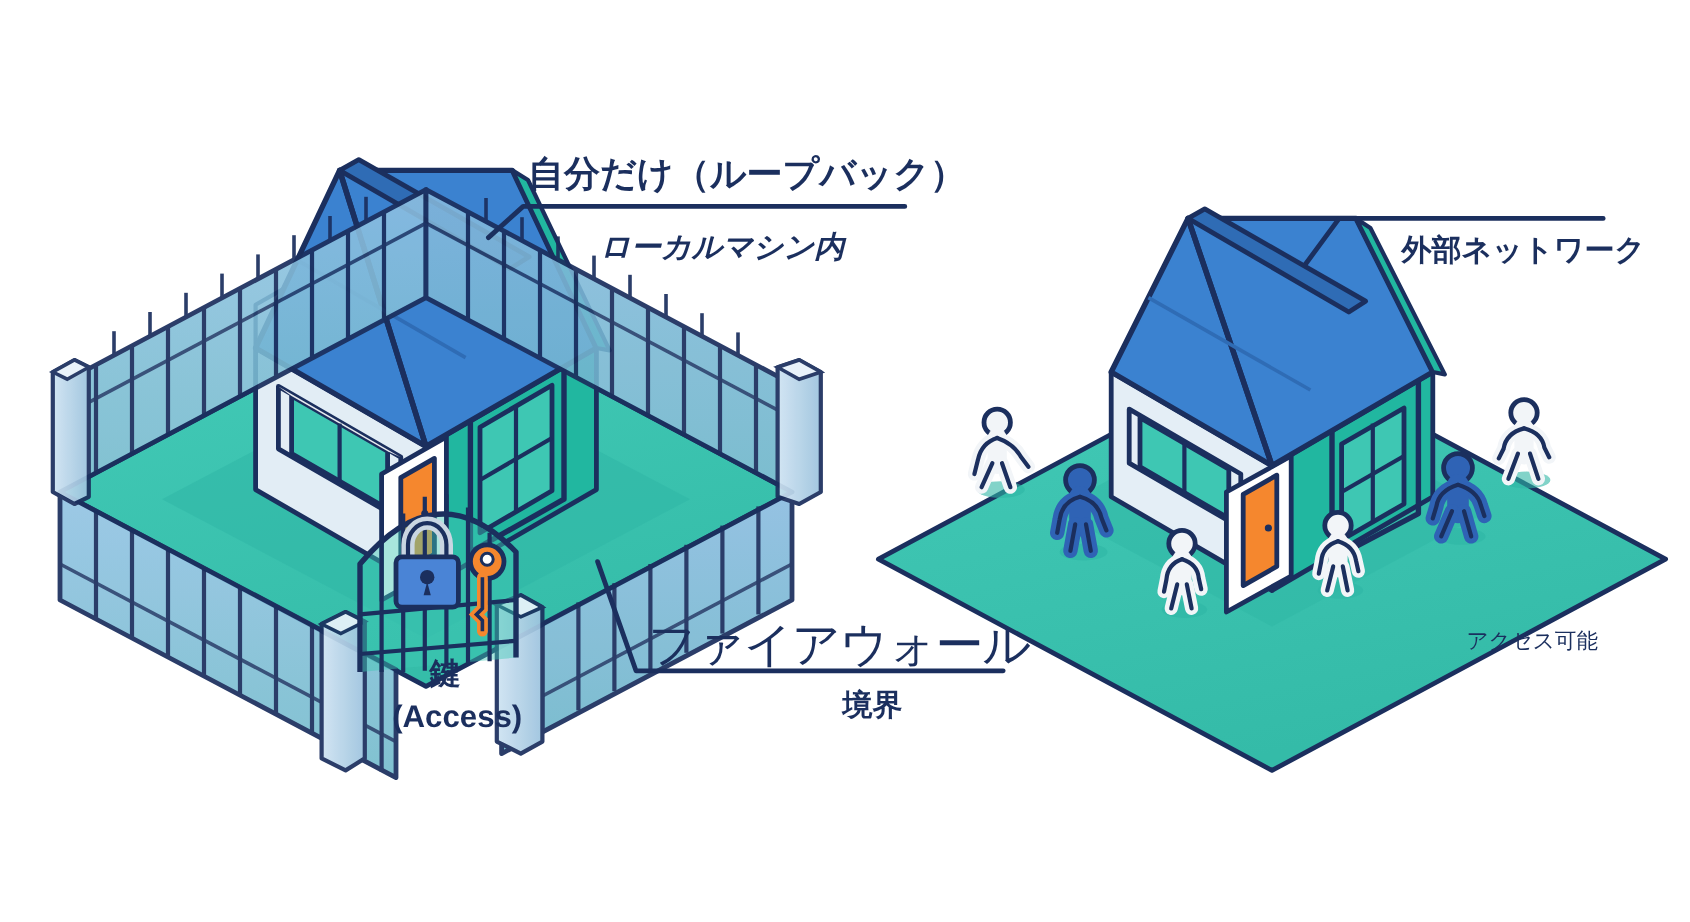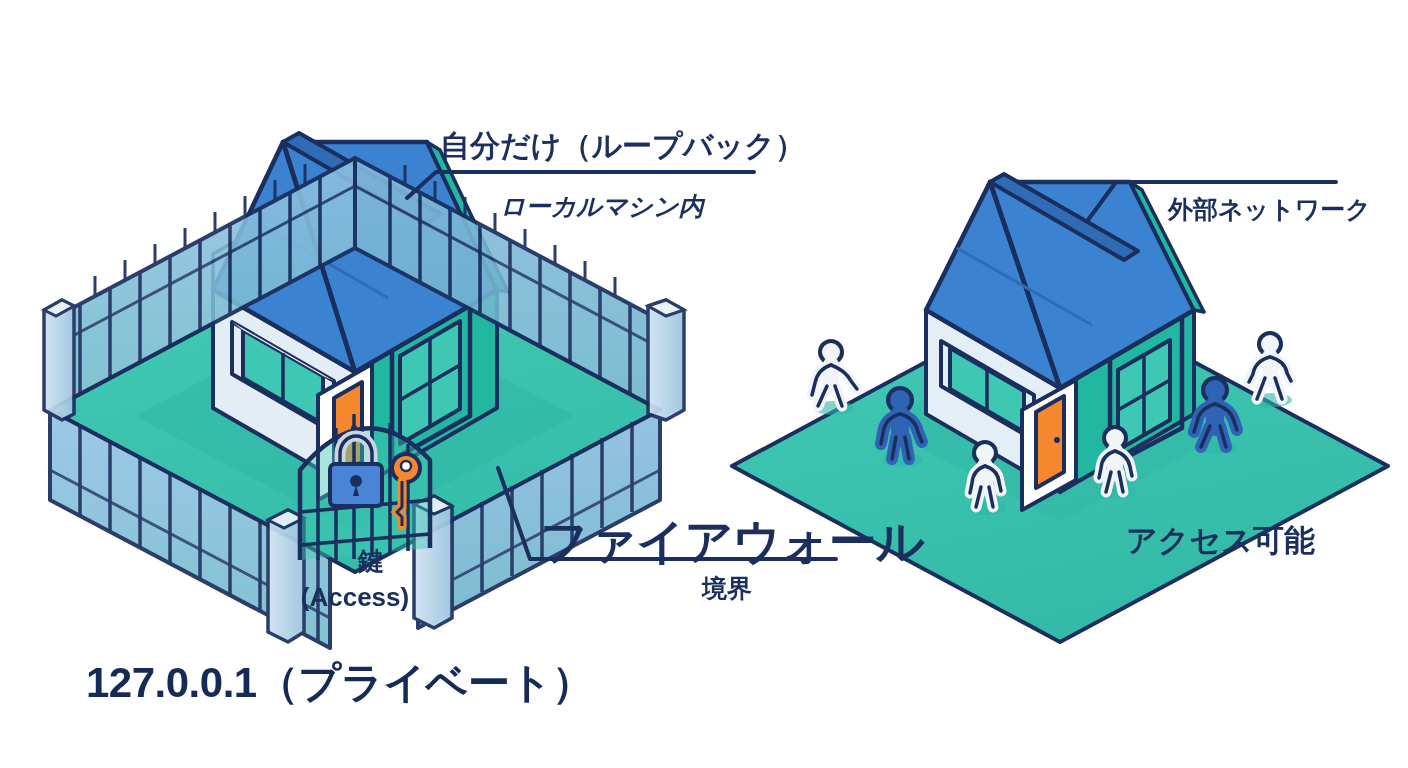--- a/index.html
+++ b/index.html
@@ -392,25 +392,24 @@
     </g>
 
     <g stroke="#1b2f5e" fill="none">
       <path d="M1088,220 L1116,182 L1336,182" stroke-width="4" stroke-linejoin="round" stroke-linecap="round"></path>
     </g>
   </svg>
 
   <div class="lbl callout-main" style="left:440px; top:131px;">自分だけ（ループバック）</div>
   <div class="lbl callout-sub" style="left:500px; top:194px;font-style:italic;">ローカルマシン内</div>
 
-  <div class="lbl" style="left:540px; top:518px; font-size:48px; font-weight:bold; letter-spacing:-1px;">ファイアウォール</div>
+  <div class="lbl" style="left:540px; top:518px; font-size:40px; font-weight:normal; letter-spacing:-1px;">ファイアウォール</div>
   <div class="lbl callout-sub" style="left:702px; top:576px;">境界</div>
 
   <div class="lbl small-cap" style="left:306px; top:548px; width:130px;">鍵</div>
-  <div class="lbl small-cap" style="left:290px; top:584px; width:130px;">(Access)</div>
+  <div class="lbl small-cap" style="left:316px; top:584px; width:130px;">(Access)</div>
 
   <div class="lbl callout-sub" style="left:1168px; top:197px;">外部ネットワーク</div>
 
-  <div class="lbl" style="left:1126px; top:525px; font-size:31px; font-weight:bold;">アクセス可能</div>
-
-  <div class="title" style="left:86px; top:655px;">127.0.0.1（プライベート）</div>
+  <div class="lbl" style="left:1222px; top:525px; font-size:18px; font-weight:normal;">アクセス可能</div>
+
 
 </div>
 
 </body></html>

